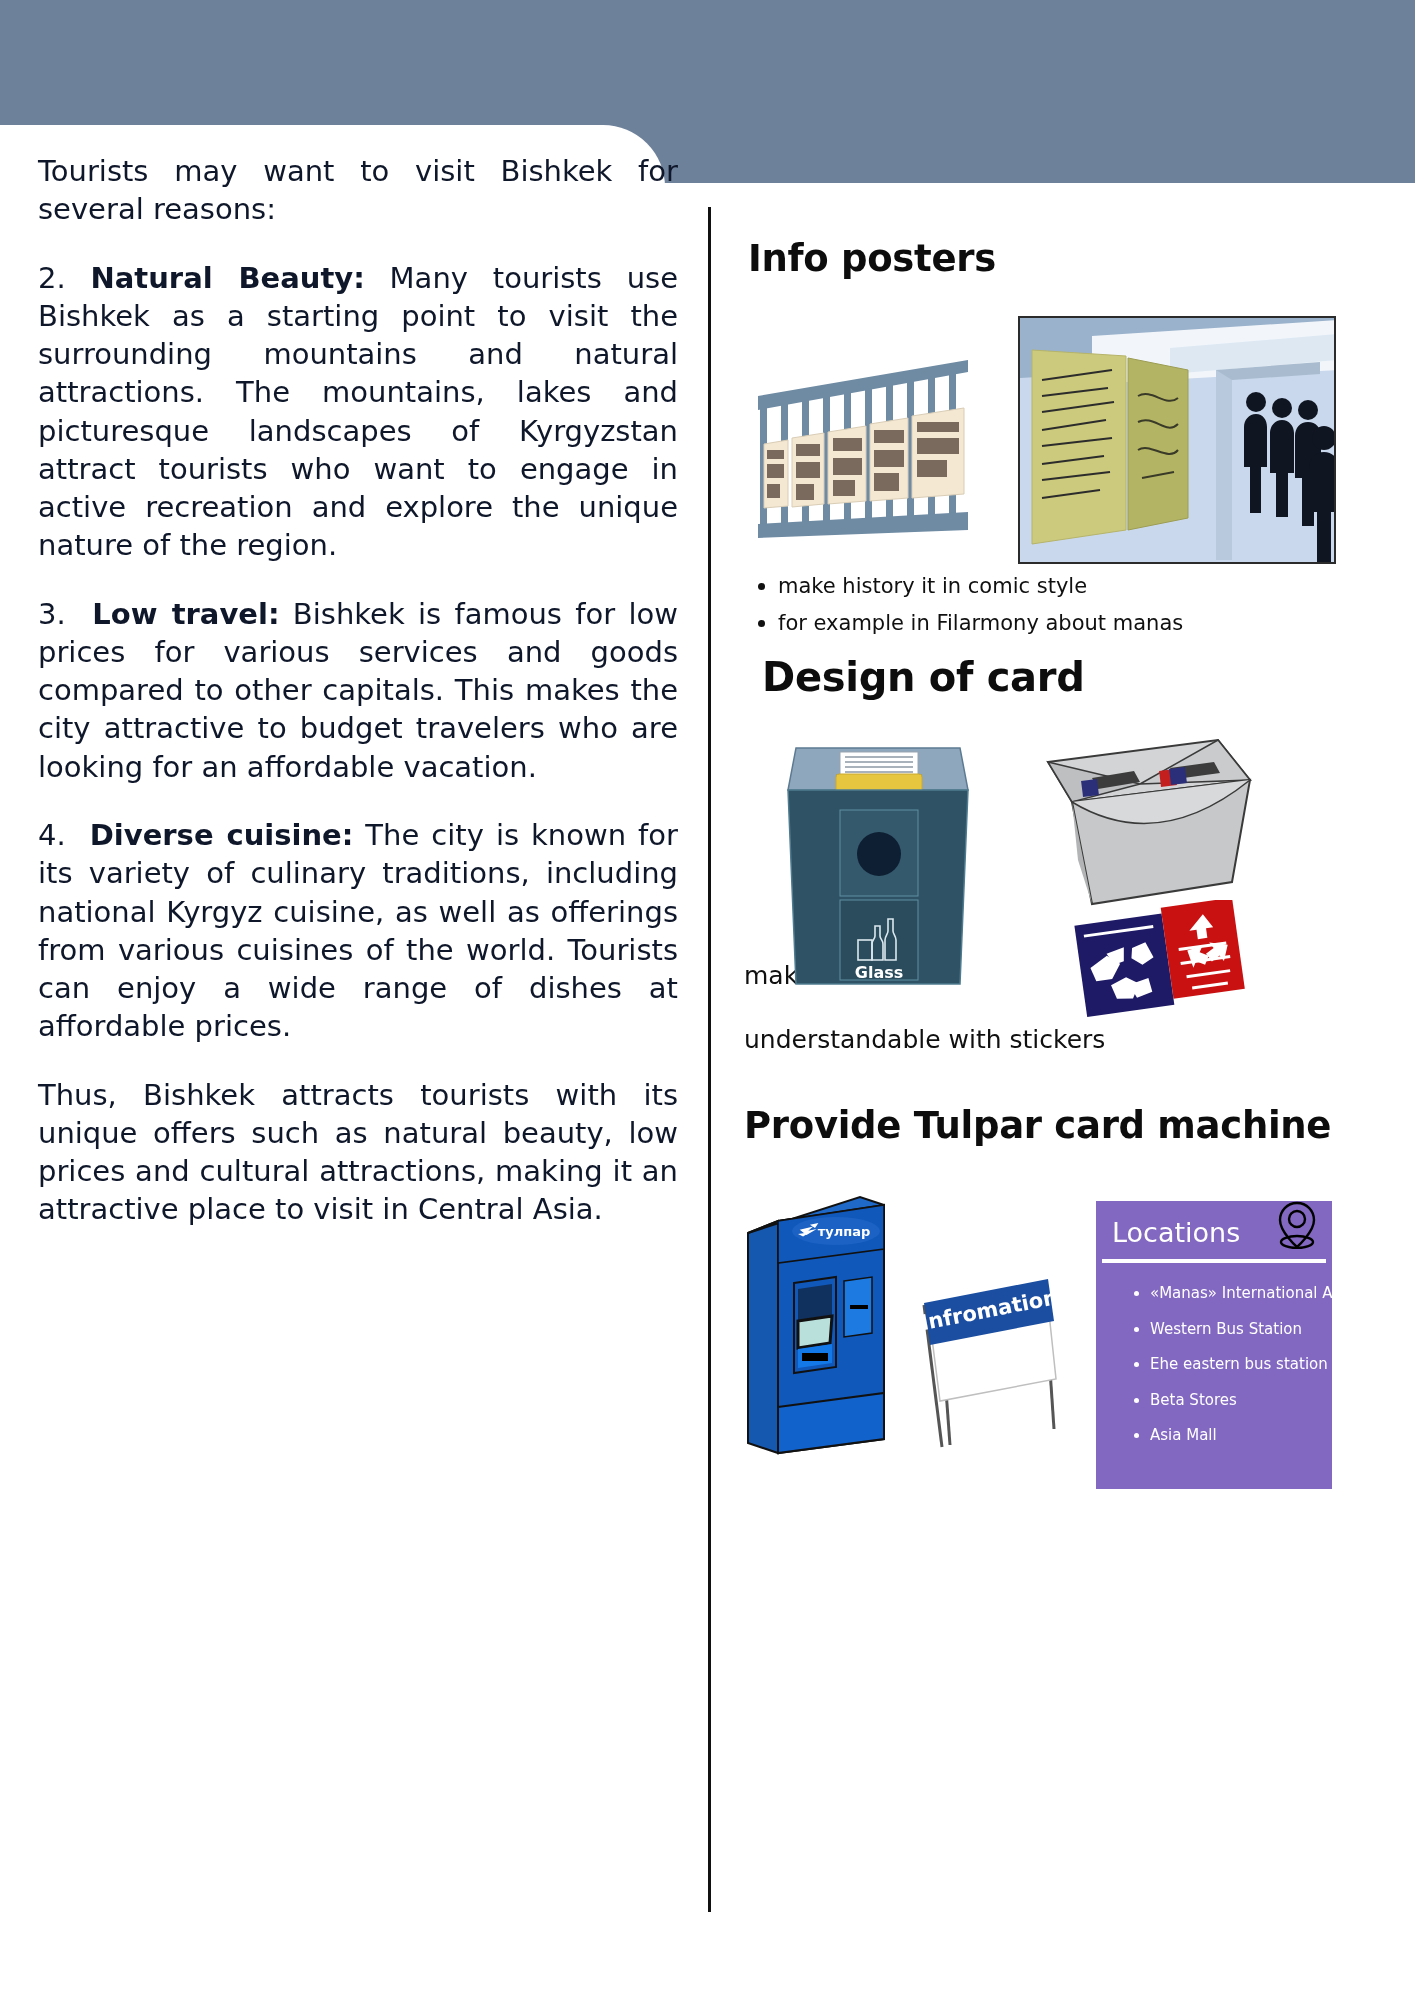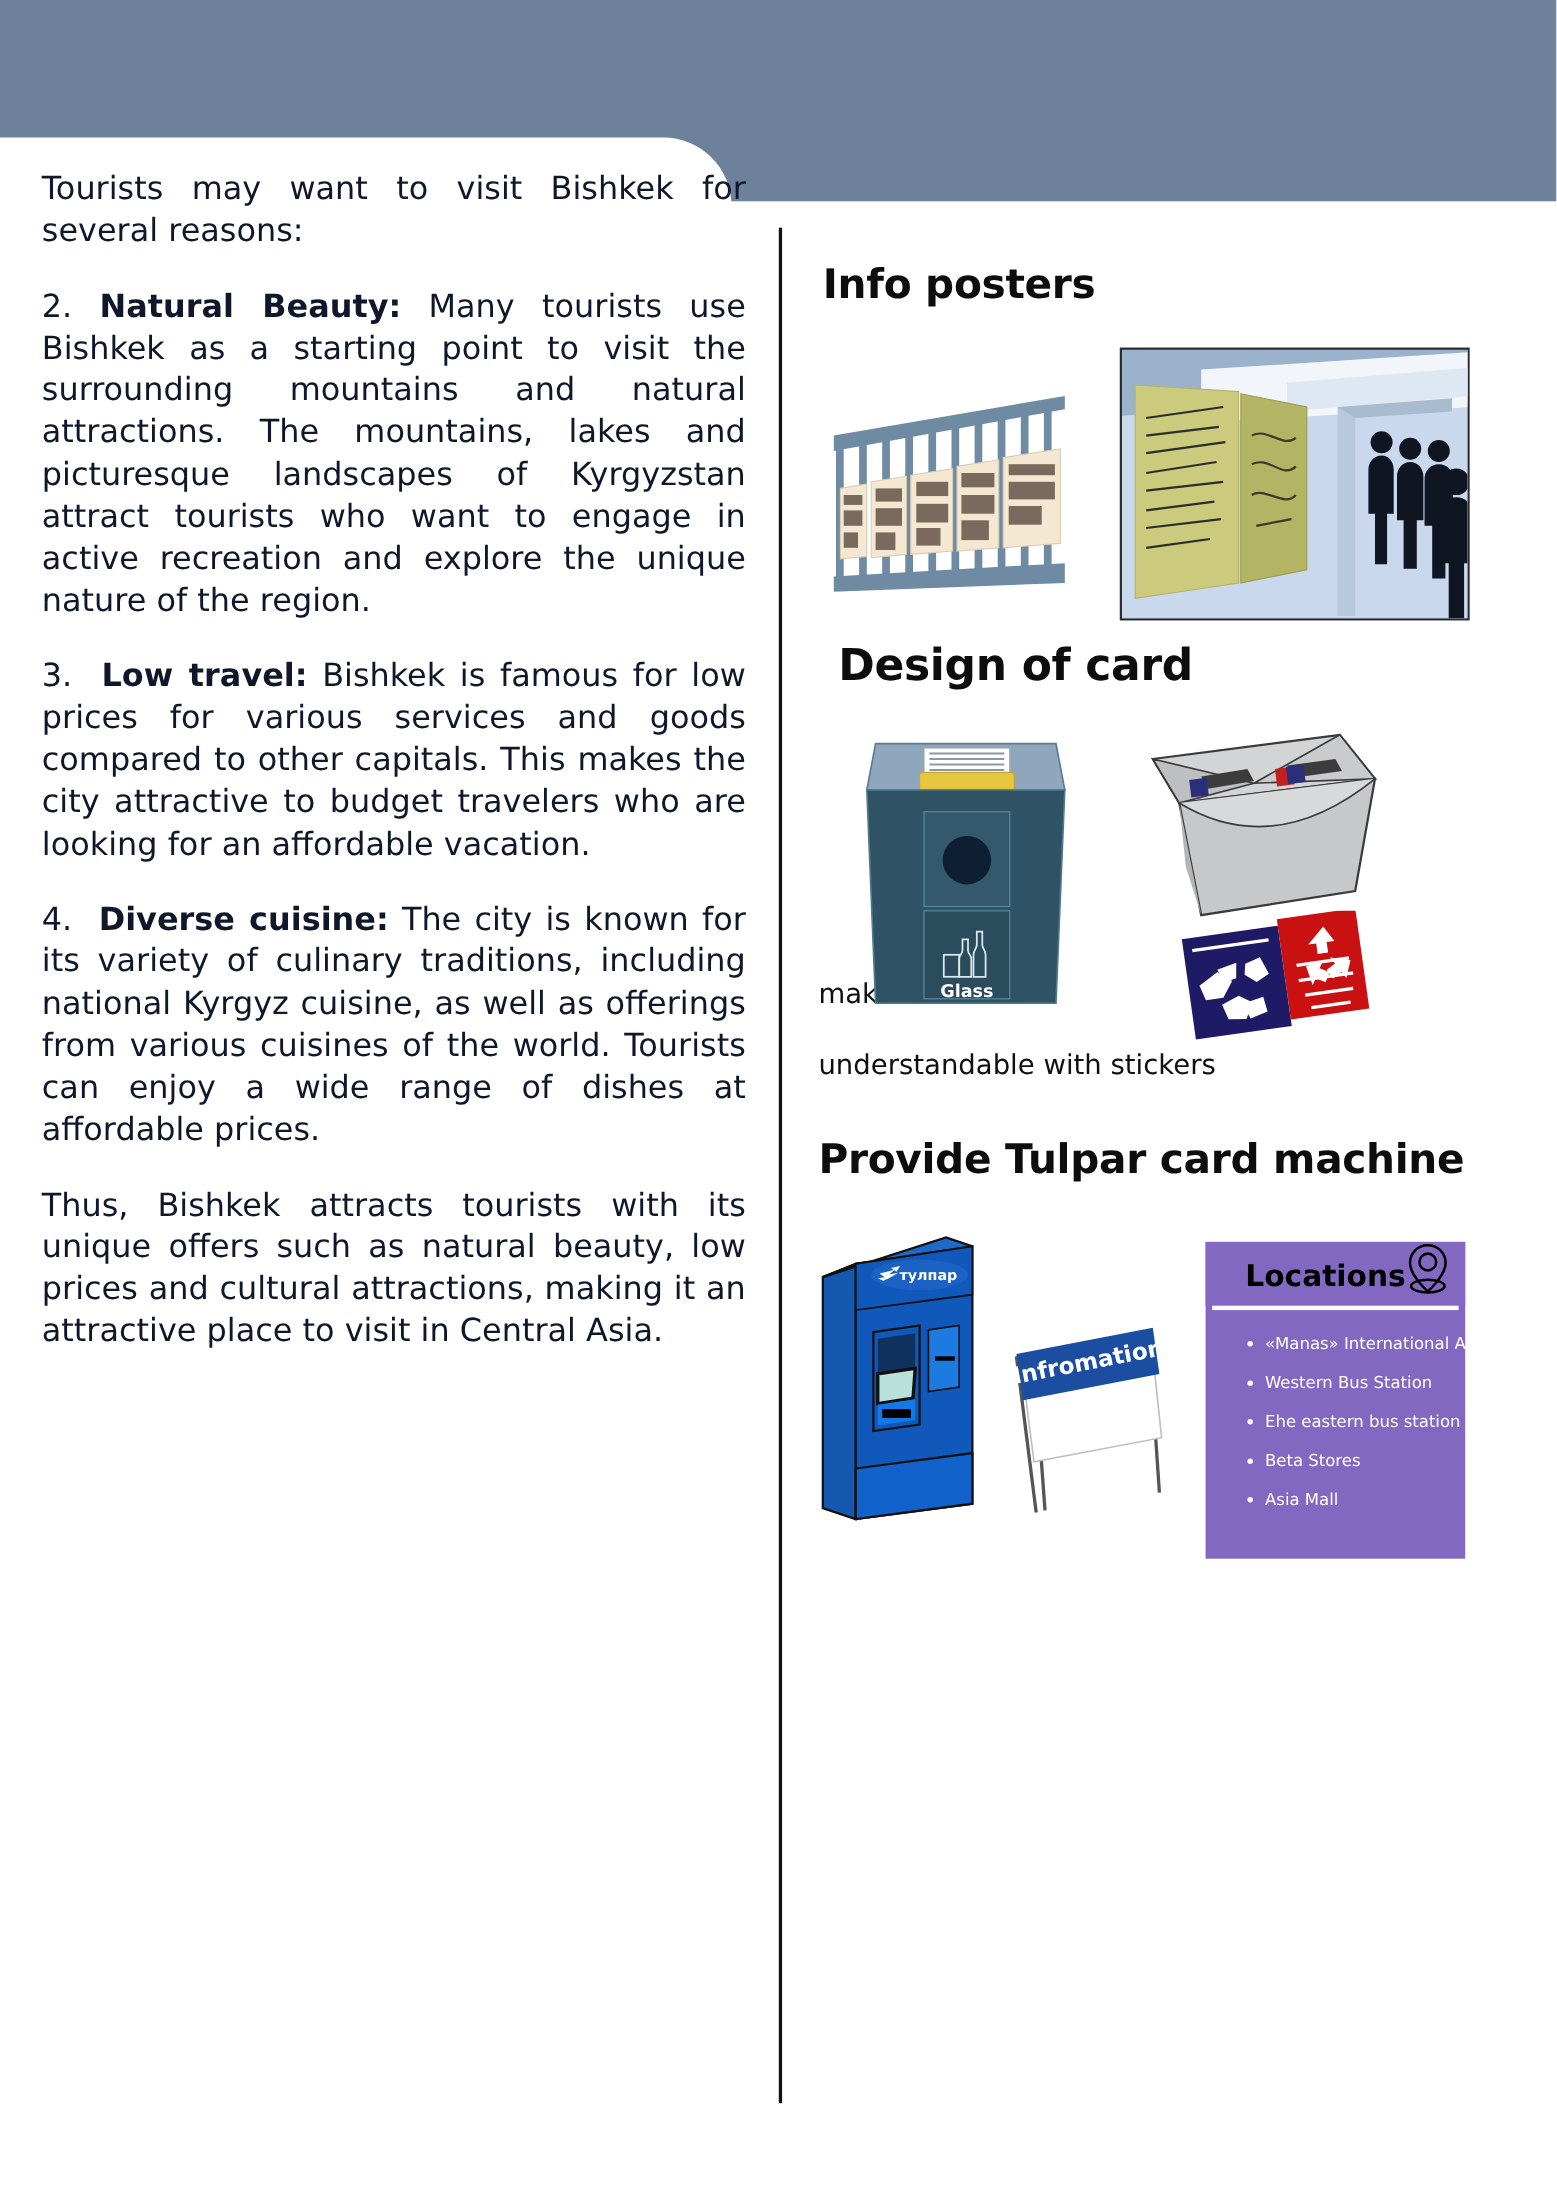--- a/index.html
+++ b/index.html
@@ -135,24 +135,23 @@
     background: #8268c0;
   }
   .loc-head {
     background: #8268c0;
     padding: 14px 14px 10px 16px;
     display: flex;
     align-items: center;
     justify-content: space-between;
   }
   .loc-head-title {
-    color: #000000;
+    color: #ffffff;
     font-size: 27px;
-    font-weight: bold;
-    margin-left: 20px;
+    font-weight: normal;
   }
   .loc-sep { height: 4px; background: #ffffff; margin: 0 6px; }
   .loc-body { padding: 22px 10px 26px 28px; }
   .loc-body ul { list-style: none; }
   .loc-body li {
     position: relative;
     color: #ffffff;
     font-size: 15px;
     padding-left: 26px;
     margin-bottom: 19px;
@@ -292,20 +291,24 @@
             <circle cx="262" cy="90" r="10"></circle>
             <path d="M288 104 c8 0 13 6 13 14 v42 h-7 v48 h-12 v-48 h-7 v-42 c0-8 5-14 13-14z"></path>
             <circle cx="288" cy="92" r="10"></circle>
             <path d="M304 134 c9 0 15 7 15 16 v44 h-8 v50 h-14 v-50 h-8 v-44 c0-9 6-16 15-16z"></path>
             <circle cx="304" cy="120" r="12"></circle>
           </g>
         </svg>
       </div>
     </div>
 
+    <ul class="bullets" style="margin-top:10px;">
+      <li>make  history it in comic style</li>
+      <li>for example in Filarmony about manas</li>
+    </ul>
 
     <div class="sec-head h-bins" style="margin-top:18px;">Design of card</div>
 
     <div class="img-row" style="height:268px; margin-top:28px;">
 
       <svg width="200" height="262" style="position:absolute; left:38px; top:0;">
 
         <polygon points="18,20 182,20 190,62 10,62" fill="#8fa7bd" stroke="#5c7b92" stroke-width="1.5"></polygon>
         <rect x="62" y="24" width="78" height="26" fill="#ffffff" stroke="#9aa6b0"></rect>
         <g stroke="#8d98a3" stroke-width="1.6">

